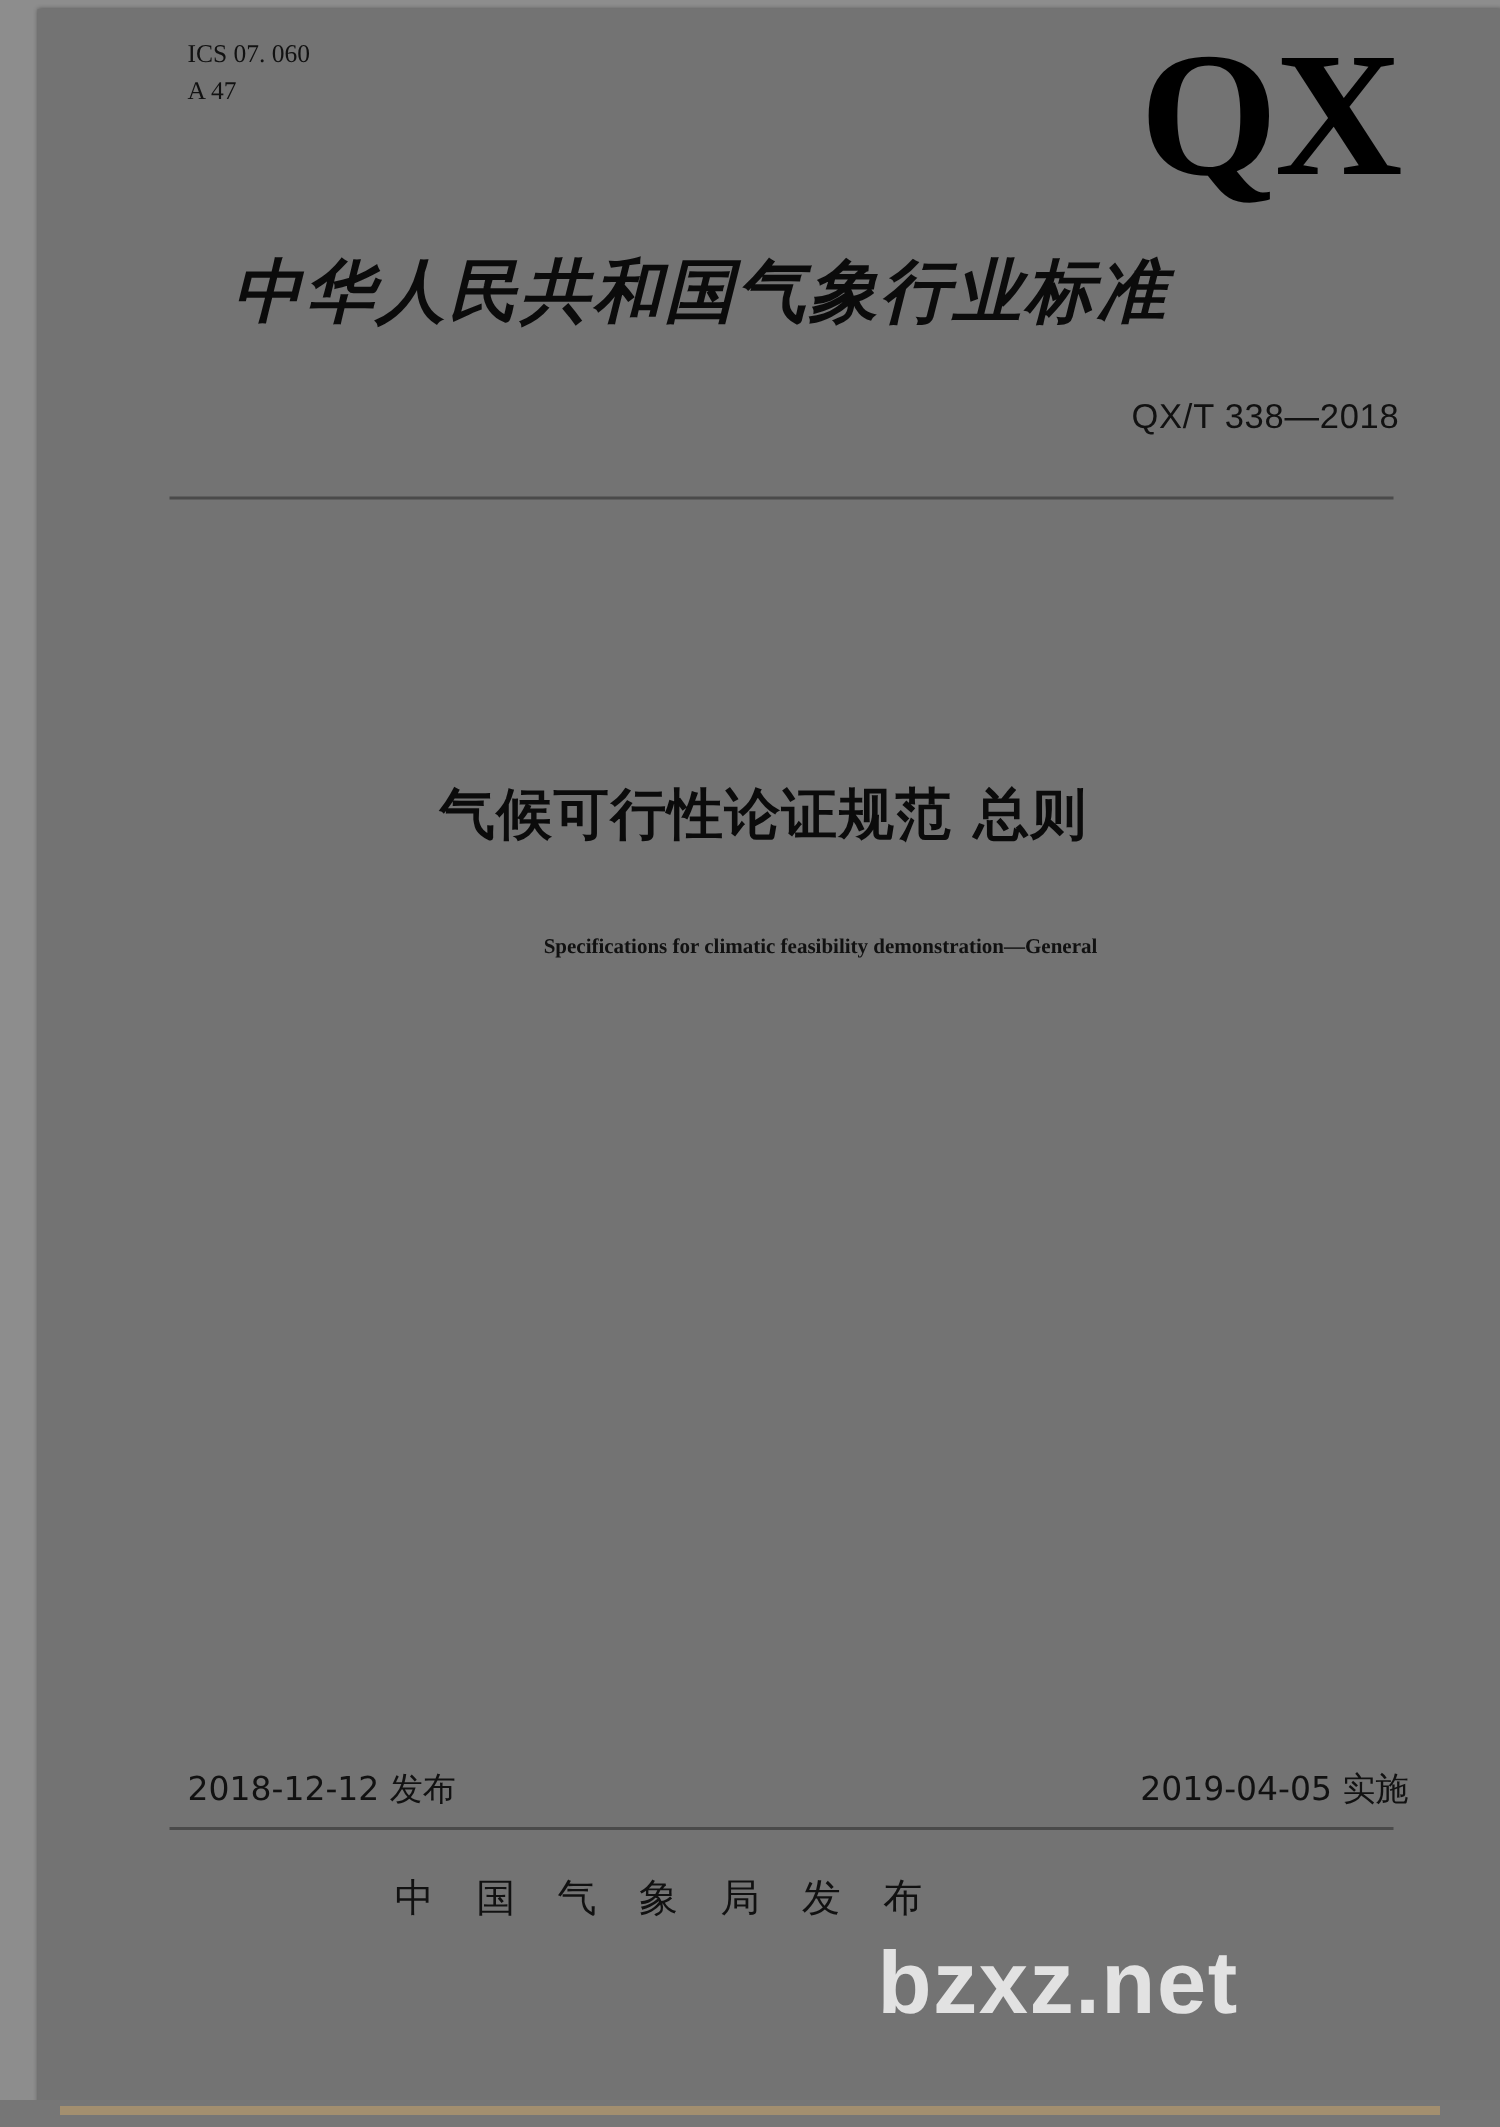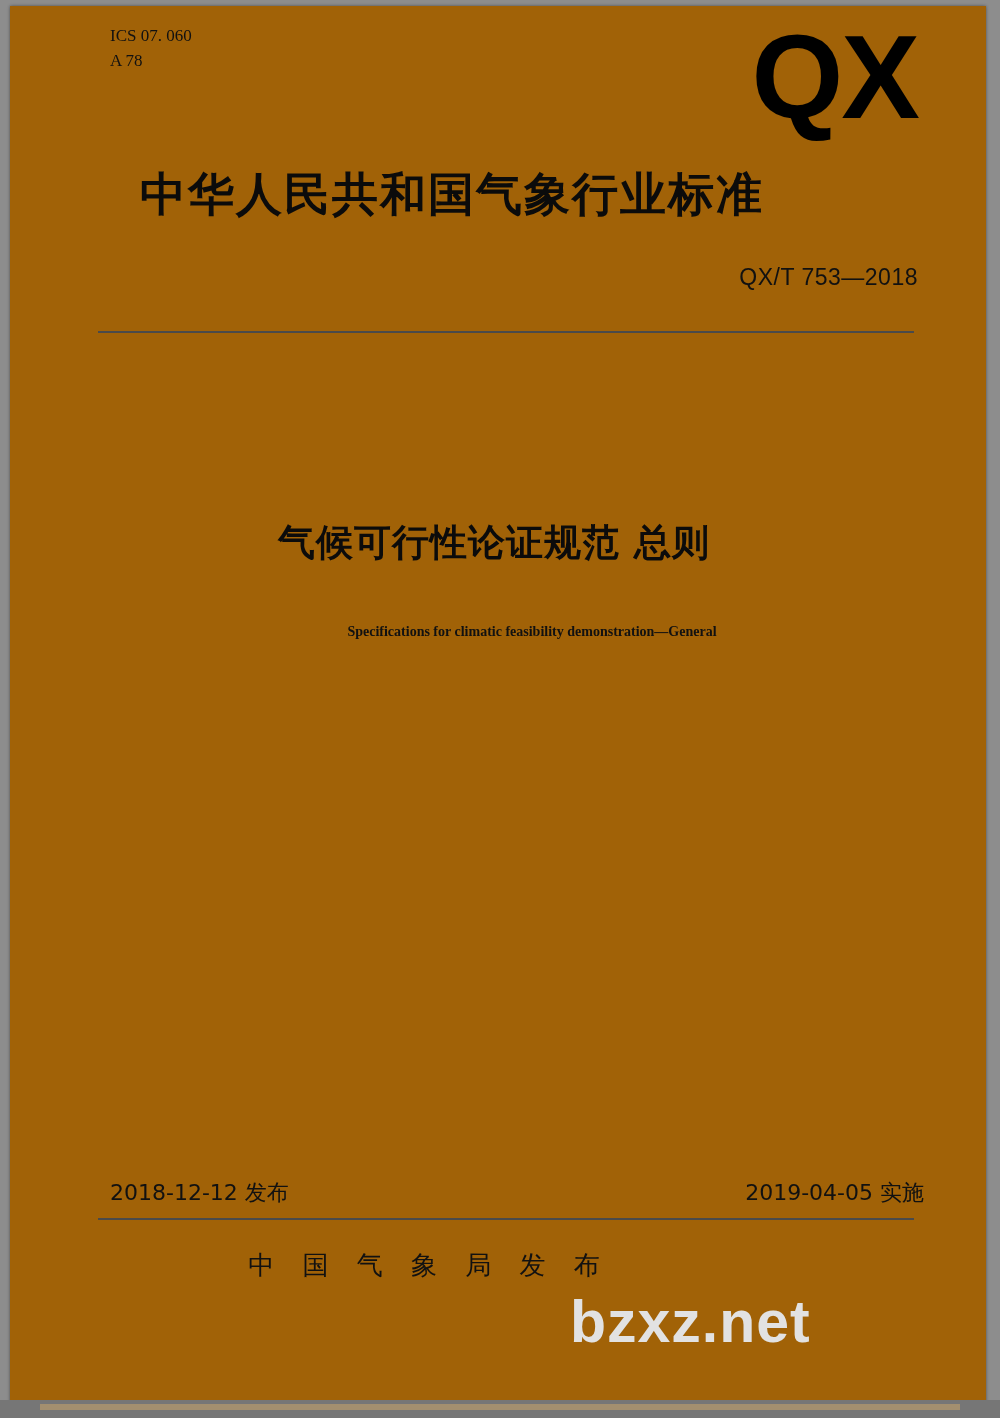--- a/index.html
+++ b/index.html
@@ -8,25 +8,25 @@
     background: #8d8d8d;
   }
   body {
     width: 1000px;
     height: 1418px;
     font-family: "Liberation Serif", serif;
     overflow: hidden;
   }
   .page {
     position: absolute;
-    left: 10px;
+    left: 25px;
     top: 6px;
     width: 976px;
     height: 1400px;
-    background: #a16207;
+    background: #737373;
     box-shadow: 0 0 3px rgba(0,0,0,0.45);
     overflow: hidden;
   }
   .bottom-strip {
     position: absolute;
     left: 0;
     top: 1400px;
     width: 1000px;
     height: 18px;
     background: #767676;
@@ -53,40 +53,41 @@
     font-size: 17px;
     color: #111;
     white-space: pre;
   }
 
   
   .qx-logo {
     position: absolute;
     right: 68px;
     top: 12px;
-    font-family: Liberation Sans, sans-serif;
+    font-family: Liberation Serif, serif;
     font-weight: bold;
     font-size: 118px;
     letter-spacing: -2px;
     color: #000;
     line-height: 1;
   }
 
   
   .main-title {
     position: absolute;
     left: 0;
     top: 158px;
     width: 884px;
     text-align: center;
     font-family: "DejaVu Sans", sans-serif;
     font-weight: bold;
     font-size: 46px;
     letter-spacing: 2px;
     color: #0b0b0b;
+    font-style: italic;
   }
 
   
   .std-number {
     position: absolute;
     right: 68px;
     top: 258px;
     font-family: "Liberation Sans", sans-serif;
     font-size: 23px;
     color: #111;
@@ -179,28 +180,28 @@
     user-select: none;
   }
 </style>
 </head>
 <body>
 
 <div class="page">
 
   <div class="ics-block">
     <div class="ics-line">ICS 07. 060</div>
-    <div class="ics-line">A 78</div>
+    <div class="ics-line">A 47</div>
   </div>
 
   <div class="qx-logo">QX</div>
 
   <div class="main-title">中华人民共和国气象行业标准</div>
 
-  <div class="std-number">QX/T 753—2018</div>
+  <div class="std-number">QX/T 338—2018</div>
 
   <div class="rule"></div>
 
   <div class="doc-title-cn">气候可行性论证规范    总则</div>
   <div class="doc-title-en">Specifications for climatic feasibility demonstration—General</div>
 
   <div class="date-issue">2018-12-12 发布</div>
   <div class="date-effective">2019-04-05 实施</div>
 
   <div class="rule-bottom"></div>

